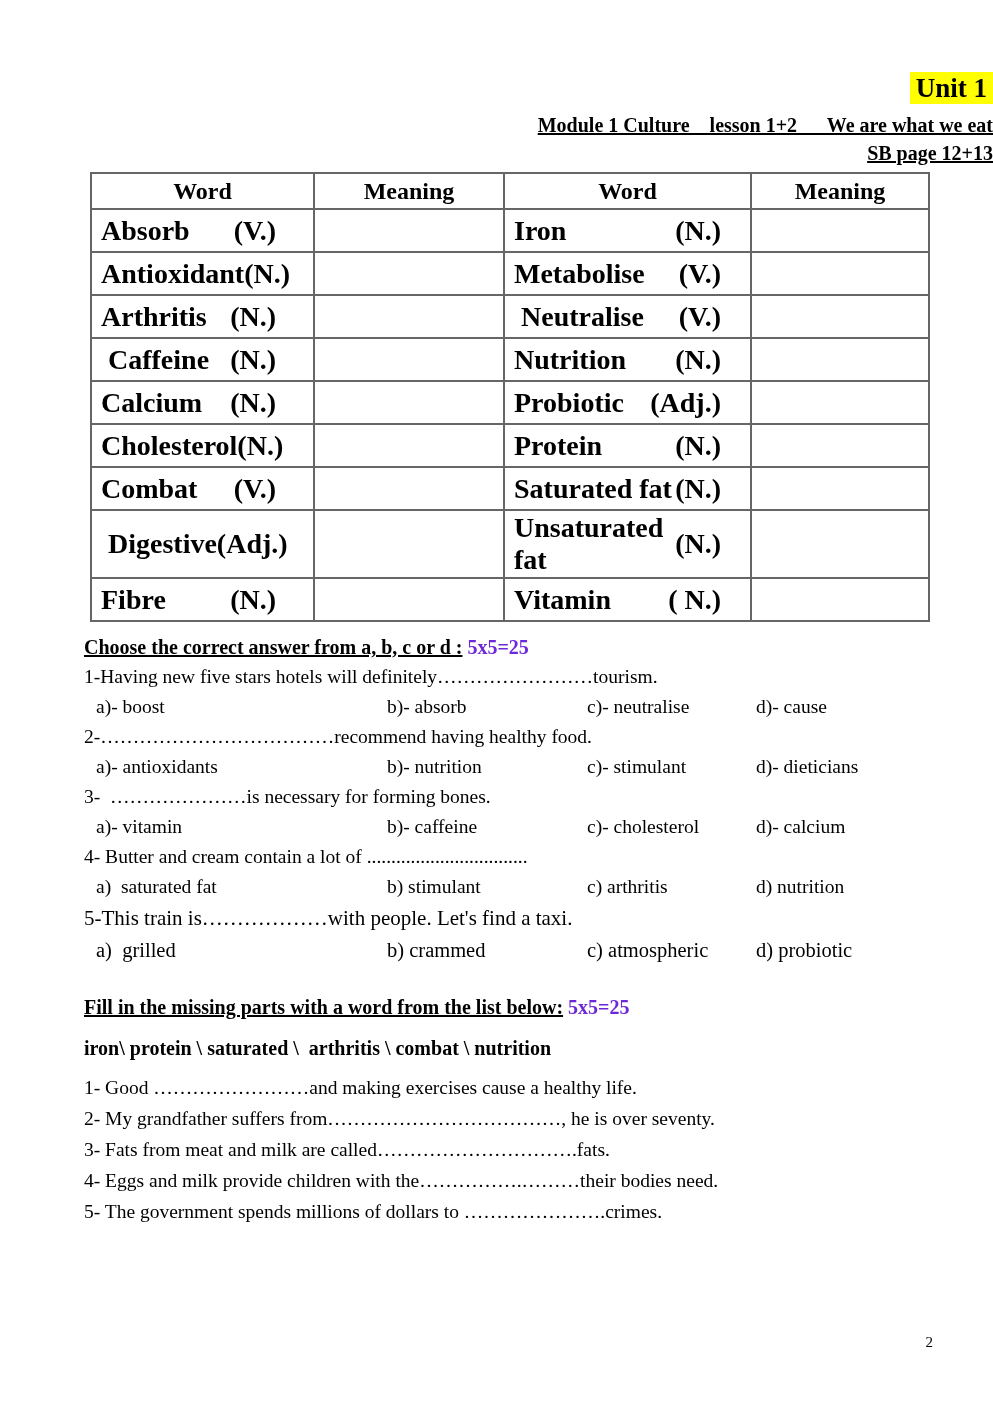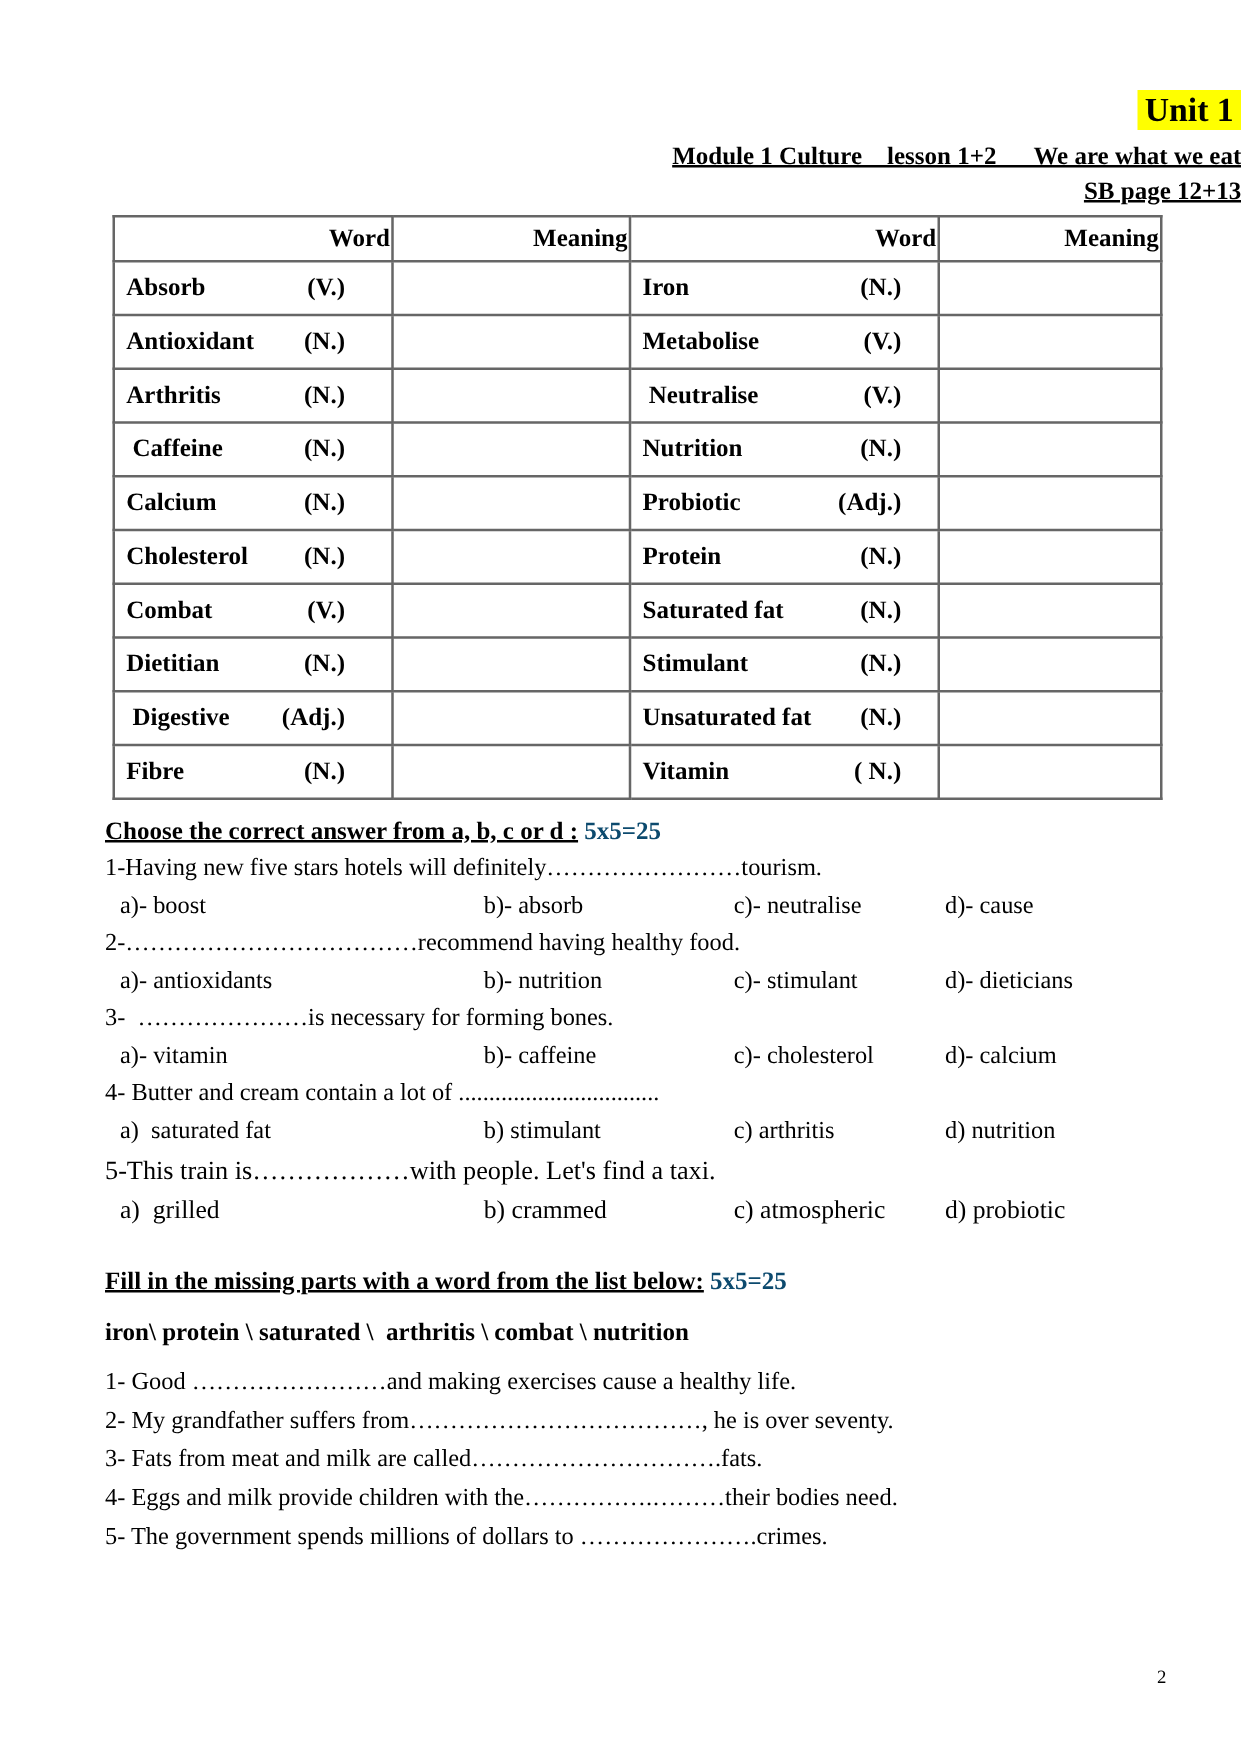--- a/index.html
+++ b/index.html
@@ -8,32 +8,32 @@
 
   
   .header{text-align:right;padding-top:72px;}
   .unit-title{display:inline-block;font-size:27px;font-weight:bold;background:#ffff00;padding:1px 6px;line-height:30px;}
   .module-line{margin-top:8px;font-size:20px;font-weight:bold;text-decoration:underline;white-space:pre;line-height:26px;}
   .sb-line{margin-top:2px;font-size:20px;font-weight:bold;text-decoration:underline;line-height:26px;}
 
   
   table.vocab{margin:6px 0 0 90px;width:838px;border-collapse:collapse;table-layout:fixed;}
   table.vocab th,table.vocab td{border:2px solid #666;}
-  table.vocab th{height:32px;font-size:20px;font-weight:bold;text-align:right;vertical-align:middle;}
+  table.vocab th{height:32px;font-size:24px;font-weight:bold;text-align:center;vertical-align:middle;}
   table.vocab td{height:39px;vertical-align:middle;}
-  td.wcell{font-size:20px;font-weight:bold;}
+  td.wcell{font-size:28px;font-weight:bold;}
   td.wcell .inner{display:flex;justify-content:space-between;align-items:center;}
   td.c1 .inner{padding:0 36px 0 8px;}
   td.c3 .inner{padding:0 28px 0 8px;}
 
   
   .choose{margin:10px 0 0 84px;width:864px;}
   .sec-heading{font-size:20px;font-weight:bold;line-height:30px;height:30px;white-space:pre;}
   .sec-heading .u{text-decoration:underline;}
-  .score{color:#0c4a6e;font-weight:bold;}
+  .score{color:#6d28d9;font-weight:bold;}
   .stem{font-size:19.5px;line-height:30px;height:30px;white-space:pre;}
   .opts{position:relative;height:30px;font-size:19.5px;}
   .opts span{position:absolute;top:0;line-height:30px;white-space:pre;}
   .opt-a{left:12px;}.opt-b{left:303px;text-align:center;}.opt-c{left:503px;}.opt-d{left:672px;}
   .qblock.q5 .stem{font-size:21px;height:32px;line-height:32px;}
   .qblock.q5 .opts{height:32px;}
   .qblock.q5 .opts span{font-size:20.5px;line-height:32px;}
 
   
   .fill{margin:26px 0 0 84px;width:864px;}
@@ -170,36 +170,20 @@
         <td class="wcell c1">
             <div class="inner">
               <span>Combat</span>
               <span>(V.)</span>
             </div>
           </td>
         <td class="mcell"></td>
         <td class="wcell c3">
             <div class="inner">
               <span>Saturated fat</span>
-              <span>(N.)</span>
-            </div>
-          </td>
-        <td class="mcell"></td>
-      </tr>
-      <tr>
-        <td class="wcell c1">
-            <div class="inner">
-              <span>Dietitian</span>
-              <span>(N.)</span>
-            </div>
-          </td>
-        <td class="mcell"></td>
-        <td class="wcell c3">
-            <div class="inner">
-              <span>Stimulant</span>
               <span>(N.)</span>
             </div>
           </td>
         <td class="mcell"></td>
       </tr>
       <tr>
         <td class="wcell c1">
             <div class="inner">
               <span>&nbsp;Digestive</span>
               <span>(Adj.)</span>

